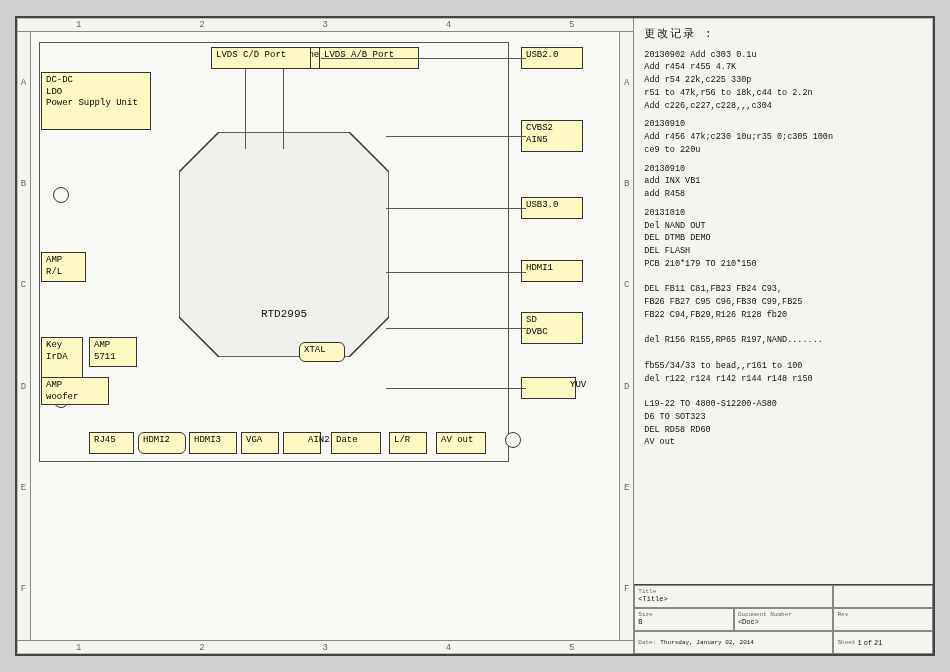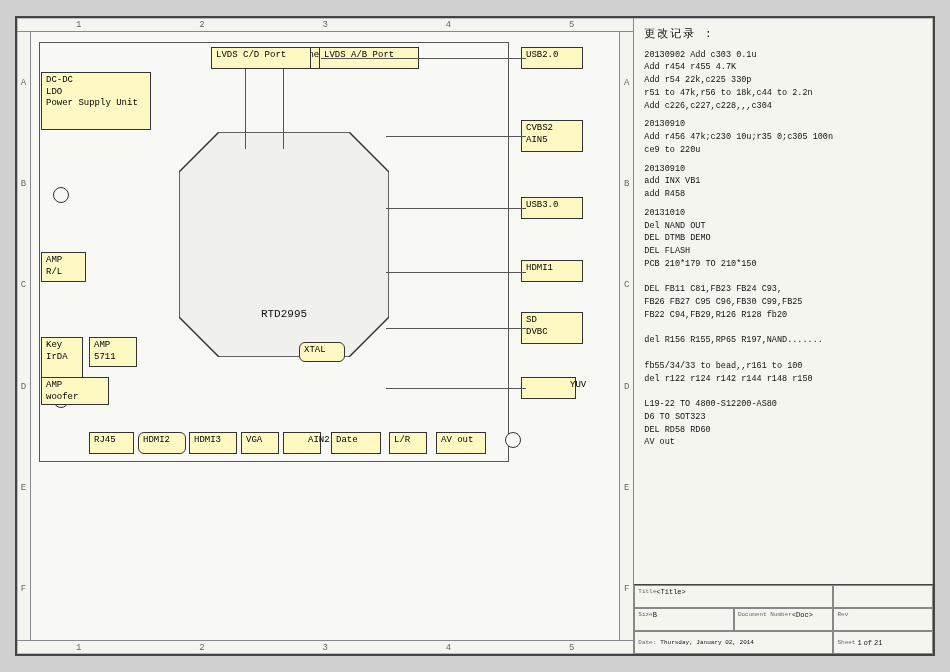--- a/index.html
+++ b/index.html
@@ -135,21 +135,21 @@
       height: 70px;
       display: grid;
       grid-template-rows: 1fr 1fr 1fr;
       grid-template-columns: 1fr 1fr 1fr;
       font-size: 7px;
     }
     .title-cell {
       border: 0.5px solid #888;
       padding: 2px 3px;
       display: flex;
-      flex-direction: row;
+      flex-direction: column;
       justify-content: flex-start;
       font-family: 'Courier New', Courier, monospace;
     }
     .title-cell .cell-label {
       font-size: 6px;
       color: #666;
     }
     .title-cell .cell-value {
       font-size: 7px;
       color: #111;

